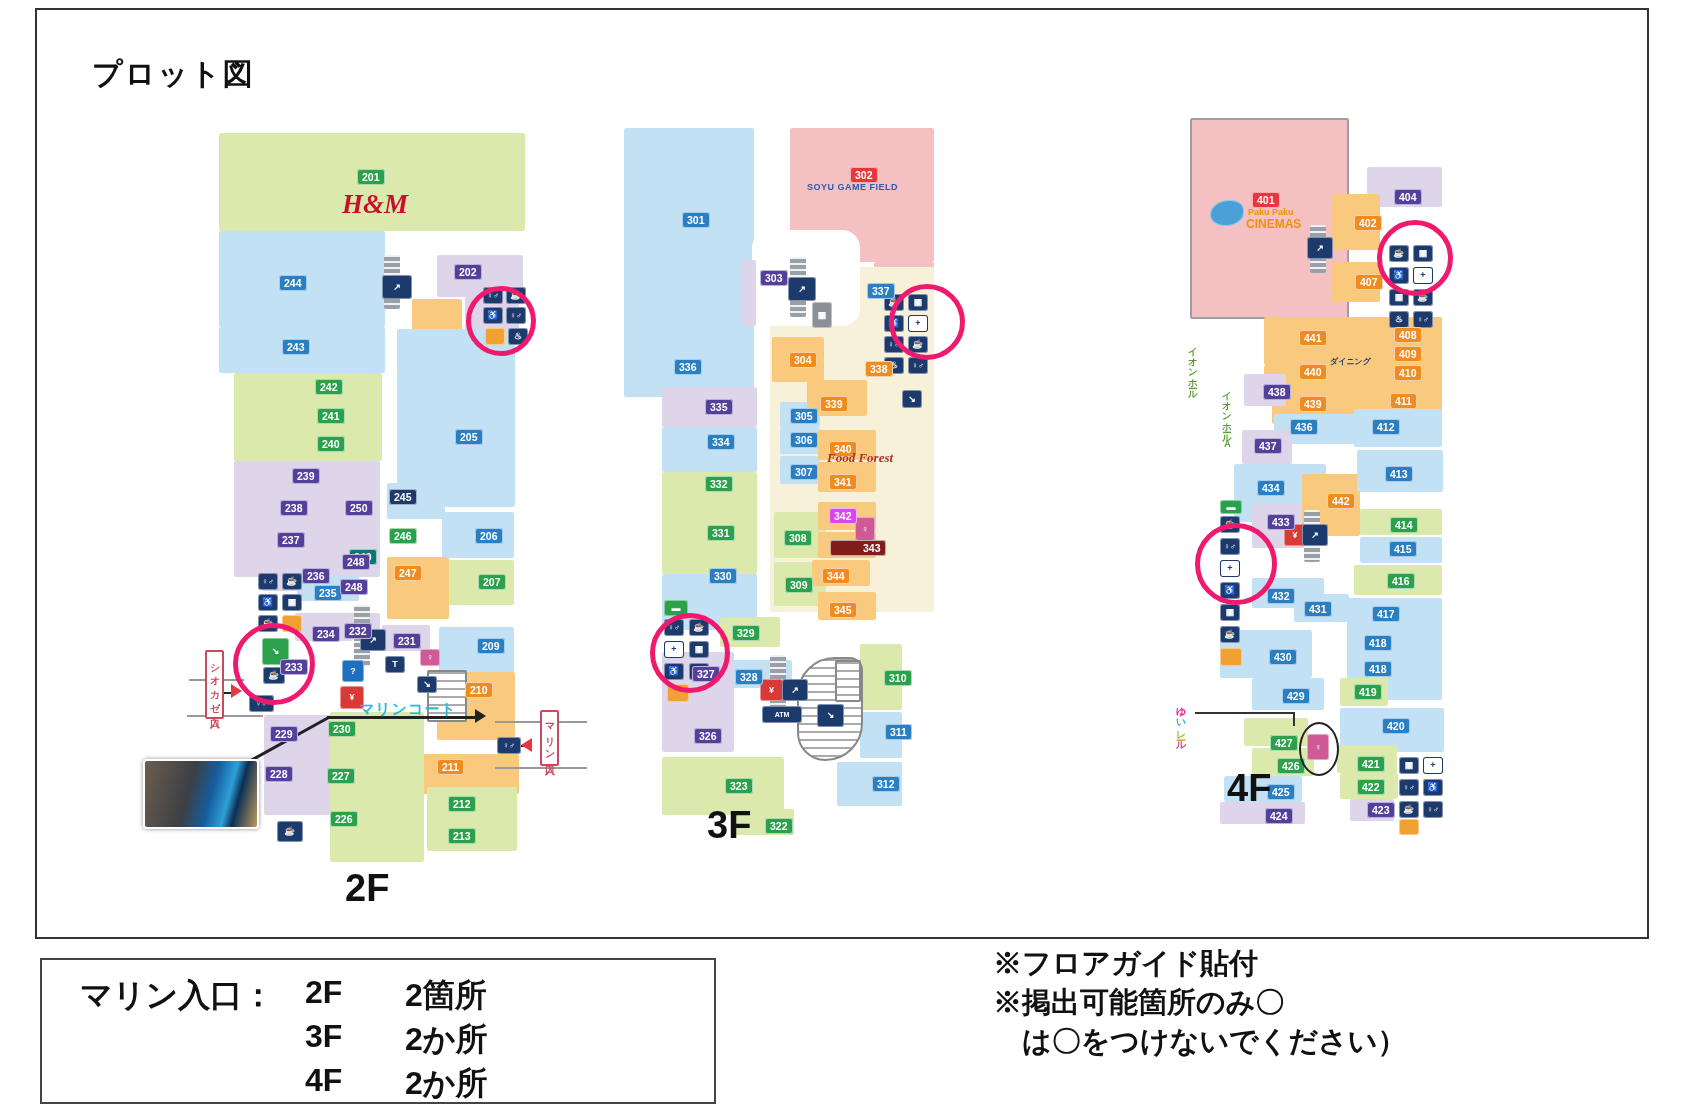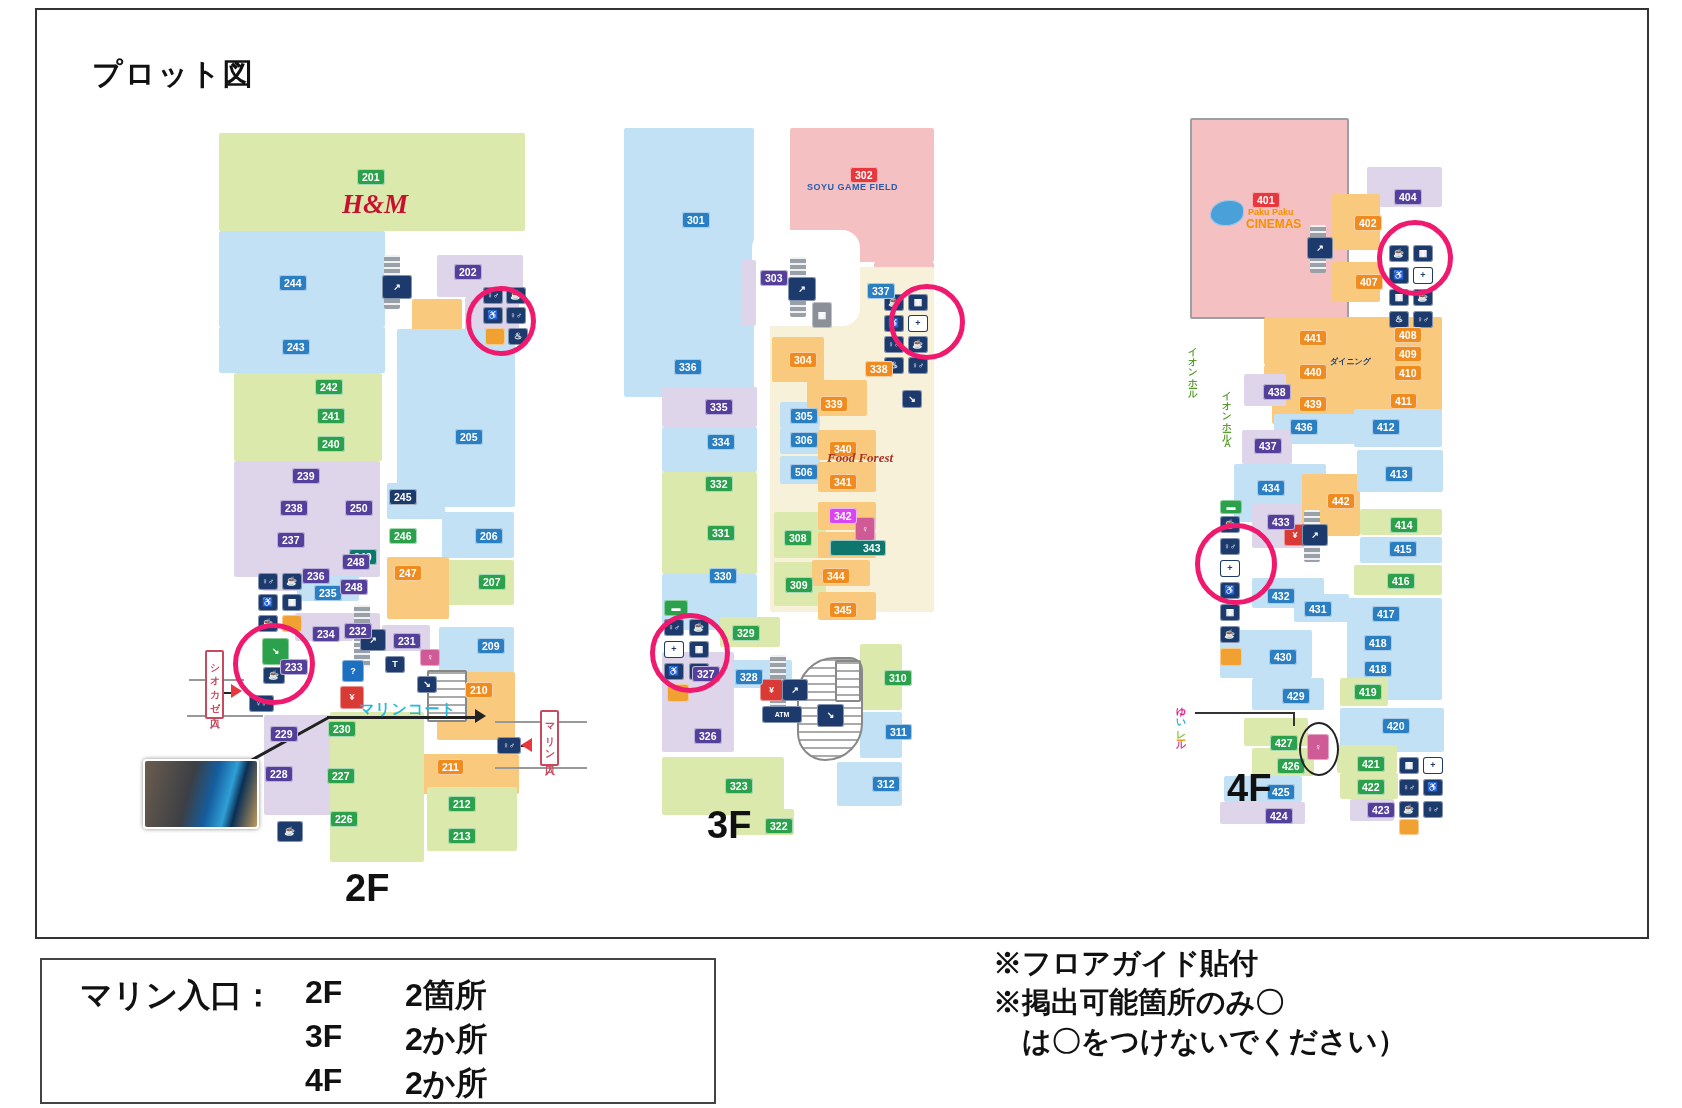--- a/index.html
+++ b/index.html
@@ -223,28 +223,28 @@
         <div class="badge" style="left: 87px; top: 456px; background: rgb(42, 126, 194);">330</div>
         <div class="badge" style="left: 110px; top: 513px; background: rgb(43, 161, 76);">329</div>
         <div class="badge" style="left: 113px; top: 557px; background: rgb(42, 126, 194);">328</div>
         <div class="badge" style="left: 70px; top: 554px; background: rgb(84, 64, 155);">327</div>
         <div class="badge" style="left: 72px; top: 616px; background: rgb(84, 64, 155);">326</div>
         <div class="badge" style="left: 103px; top: 666px; background: rgb(43, 161, 76);">323</div>
         <div class="badge" style="left: 143px; top: 706px; background: rgb(43, 161, 76);">322</div>
         <div class="badge" style="left: 167px; top: 240px; background: rgb(239, 139, 31);">304</div>
         <div class="badge" style="left: 168px; top: 296px; background: rgb(42, 126, 194);">305</div>
         <div class="badge" style="left: 168px; top: 320px; background: rgb(42, 126, 194);">306</div>
-        <div class="badge" style="left: 168px; top: 352px; background: rgb(42, 126, 194);">506</div>
+        <div class="badge" style="left: 168px; top: 352px; background: rgb(42, 126, 194);">307</div>
         <div class="badge" style="left: 162px; top: 418px; background: rgb(43, 161, 76);">308</div>
         <div class="badge" style="left: 163px; top: 465px; background: rgb(43, 161, 76);">309</div>
         <div class="badge" style="left: 198px; top: 284px; background: rgb(239, 139, 31);">339</div>
         <div class="badge" style="left: 207px; top: 329px; background: rgb(239, 139, 31);">340</div>
         <div class="badge" style="left: 207px; top: 362px; background: rgb(239, 139, 31);">341</div>
         <div class="badge" style="left: 207px; top: 396px; background: #d946ef;">342</div>
-        <div class="badge" style="left: 208px; top: 428px; background: #0f766e; padding-left: 33px;">343</div>
+        <div class="badge" style="left: 208px; top: 428px; background: #7f1d1d; padding-left: 33px;">343</div>
         <div class="badge" style="left: 200px; top: 456px; background: rgb(239, 139, 31);">344</div>
         <div class="badge" style="left: 207px; top: 490px; background: rgb(239, 139, 31);">345</div>
         <div class="badge" style="left: 245px; top: 171px; background: rgb(42, 126, 194);">337</div>
         <div class="badge" style="left: 243px; top: 249px; background: rgb(239, 139, 31);">338</div>
         <div class="badge" style="left: 262px; top: 558px; background: rgb(43, 161, 76);">310</div>
         <div class="badge" style="left: 263px; top: 612px; background: rgb(42, 126, 194);">311</div>
         <div class="badge" style="left: 250px; top: 664px; background: rgb(42, 126, 194);">312</div>
         <div class="ftext soyu" style="left: 185px; top: 70px;">SOYU GAME FIELD</div>
         <div class="ftext ff" style="left: 205px; top: 338px;">Food Forest</div>
         <div class="circ" style="left: 267px; top: 172px; width: 66px; height: 66px; border-color: rgb(239, 26, 110);"></div>

